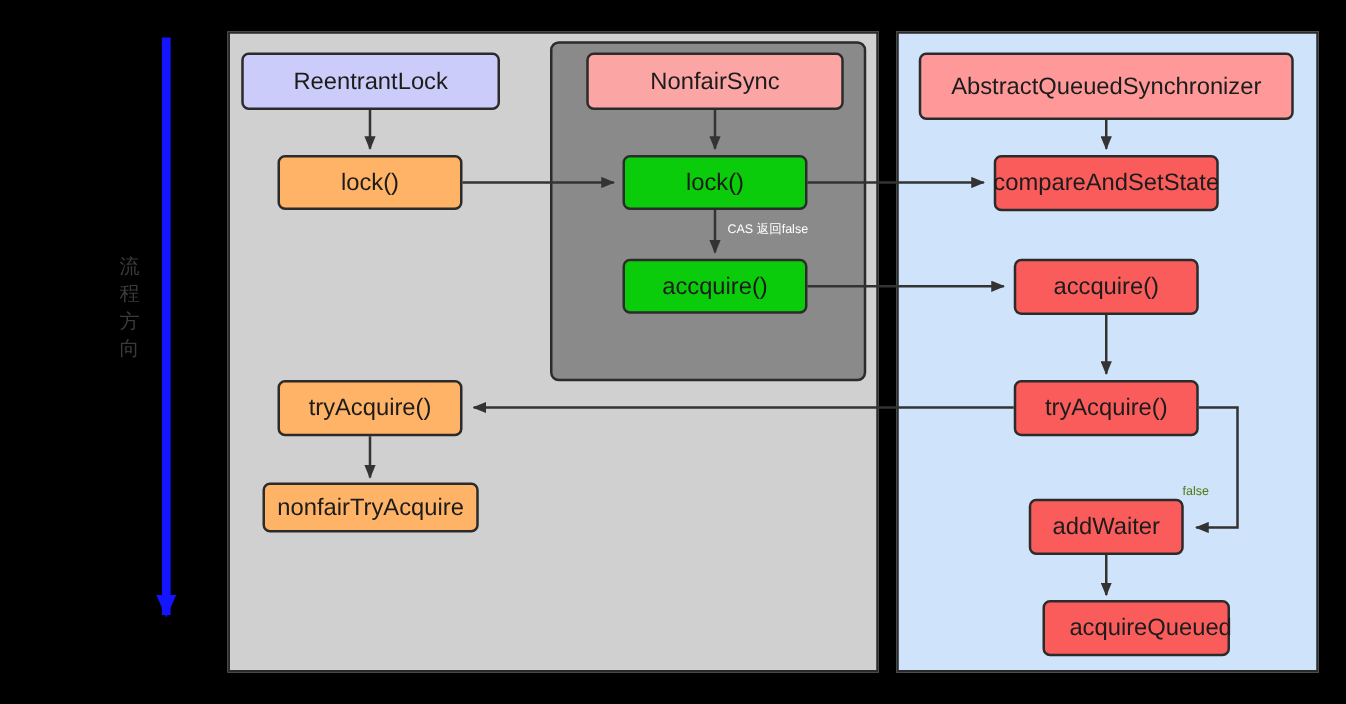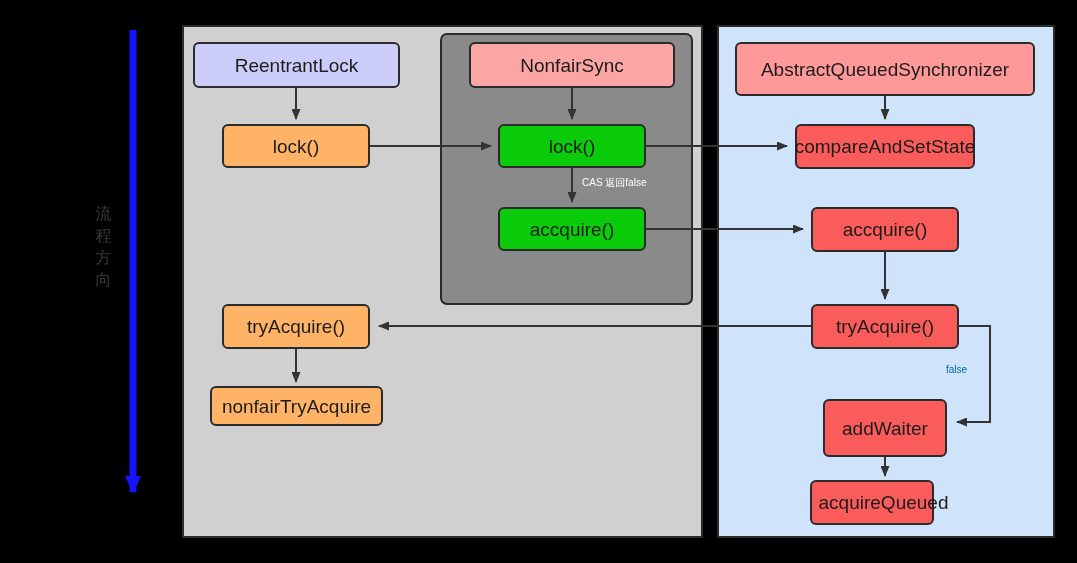--- a/index.html
+++ b/index.html
@@ -75,21 +75,22 @@
   }
 
   
   .edge-label {
     position: absolute;
     font-size: 10px;
     color: #ffffff;
     white-space: nowrap;
   }
   .edge-label.dark {
-    color: #0369a1;
+    color: #4d7c0f;
+    margin-top: 24px;
   }
 
   
   .flow-label {
     position: absolute;
     left: 92px;
     top: 203px;
     width: 24px;
     font-size: 16px;
     color: #3a3a3a;
@@ -184,17 +185,17 @@
   <div class="node n-green" style="left:498px; top:207px; width:148px; height:44px;">accquire()</div>
 
   <div class="node n-salmon" style="left:735px; top:42px; width:300px; height:54px;">AbstractQueuedSynchronizer</div>
 
   <div class="node n-red" style="left:795px; top:124px; width:180px; height:45px;">compareAndSetState</div>
 
   <div class="node n-red" style="left:811px; top:207px; width:148px; height:45px;">accquire()</div>
 
   <div class="node n-red" style="left:811px; top:304px; width:148px; height:45px;">tryAcquire()</div>
 
-  <div class="node n-red" style="left:823px; top:399px; width:124px; height:58px;">addWaiter</div>
-
-  <div class="node n-red" style="left:810px; top:480px; width:124px; height:45px;padding-left:23px;">acquireQueued</div>
+  <div class="node n-red" style="left:823px; top:399px; width:124px; height:45px;">addWaiter</div>
+
+  <div class="node n-red" style="left:834px; top:480px; width:150px; height:45px;padding-left:23px;">acquireQueued</div>
 
 </div>
 
 </body></html>

